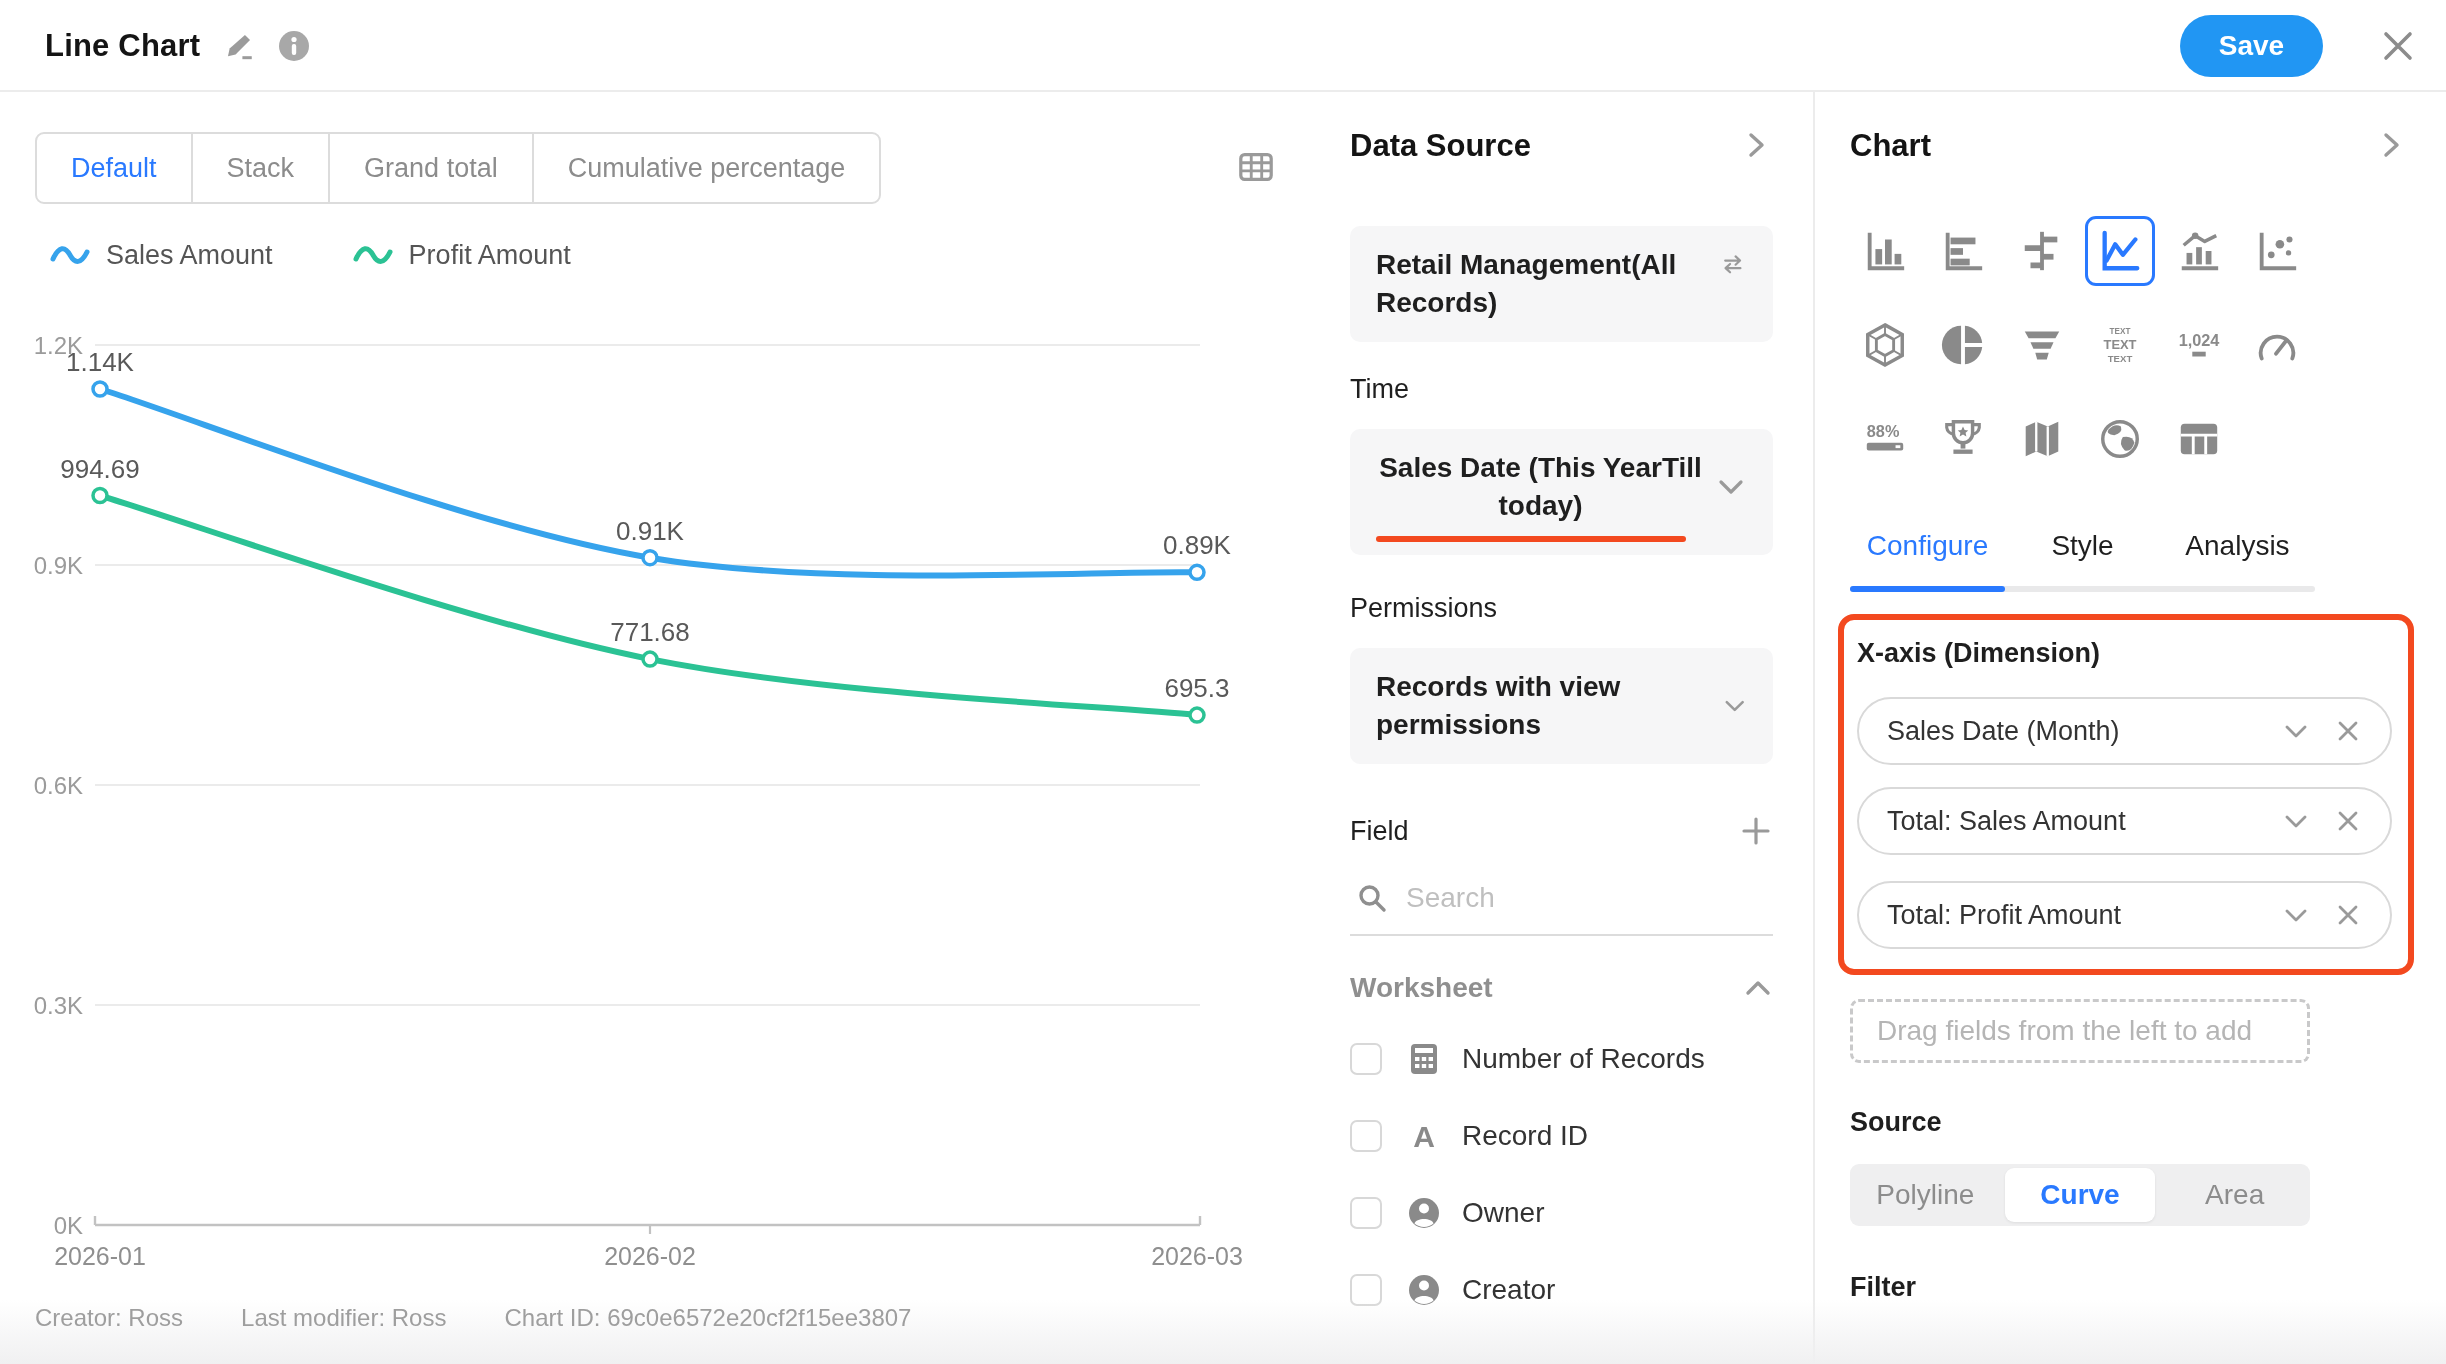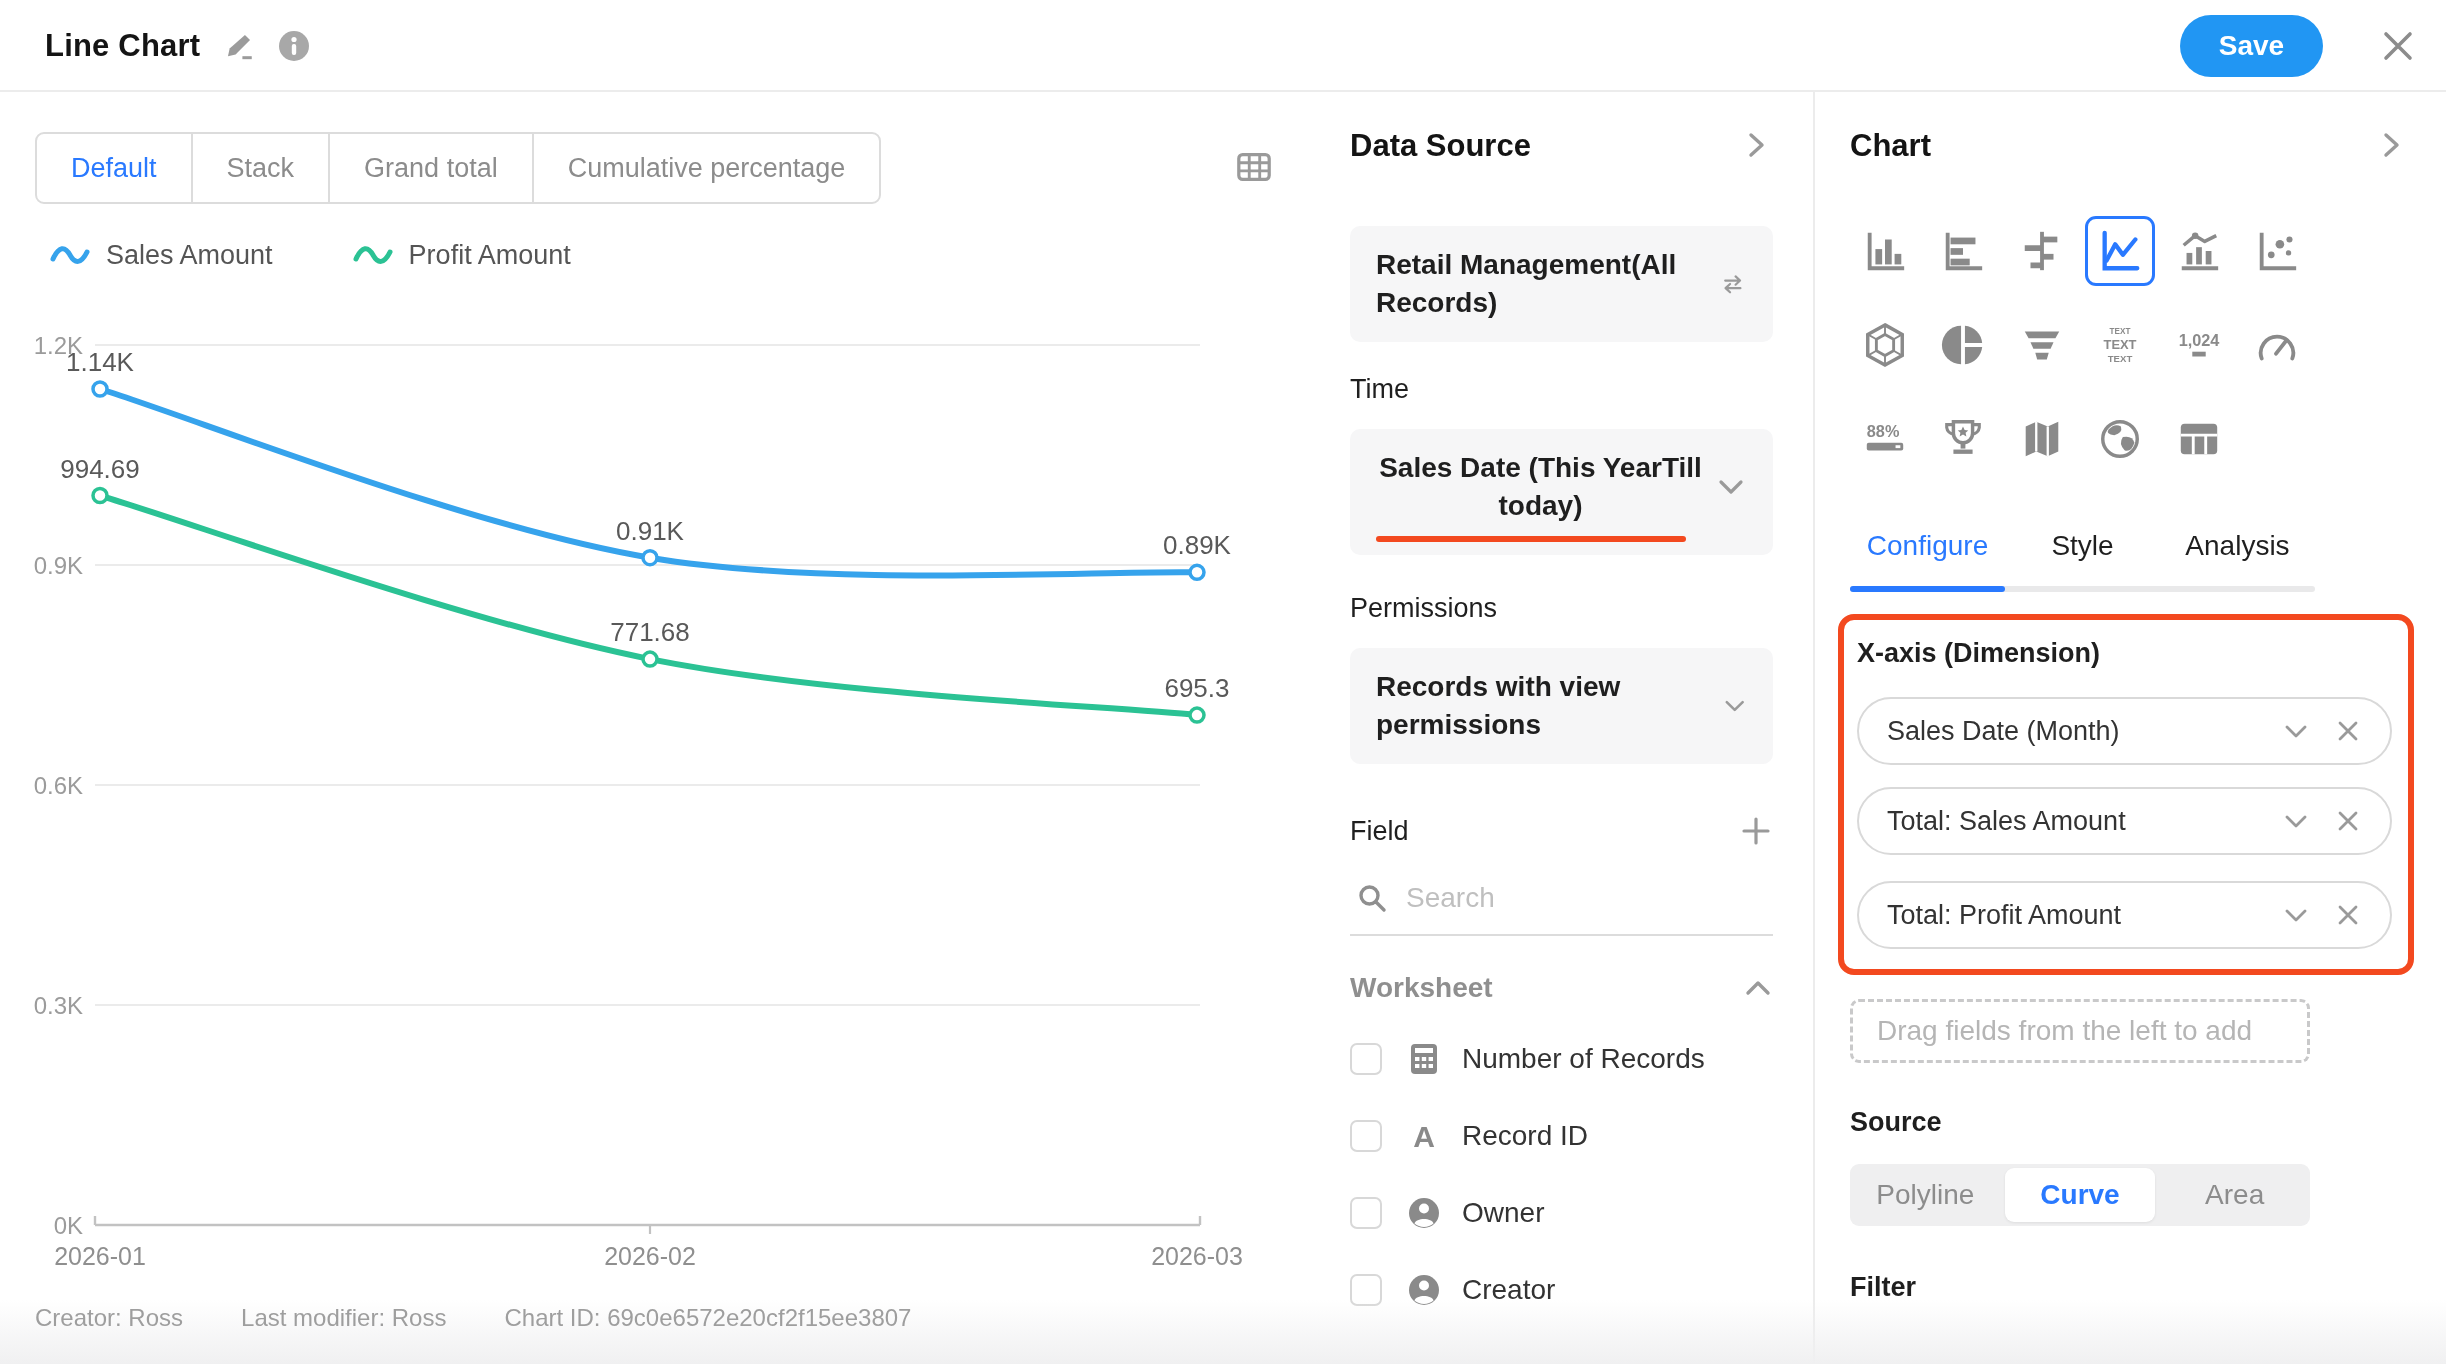--- a/index.html
+++ b/index.html
@@ -11,21 +11,21 @@
             border-bottom:2px solid #ECECEC; z-index:10; }
   .title-wrap { position:absolute; left:45px; top:0; height:92px; display:flex; align-items:center; gap:22px; }
   .page-title { font-size:31px; font-weight:bold; color:#141414; letter-spacing:.2px; }
   .save-btn { position:absolute; right:123px; top:15px; width:143px; height:62px; border:none;
               border-radius:31px; background:#2196F3; color:#fff; font-size:28px; font-weight:bold;
               font-family:inherit; cursor:pointer; }
   .close-btn { position:absolute; right:28px; top:26px; width:40px; height:40px; background:none; border:none; cursor:pointer; }
 
   
   .chart-panel  { position:absolute; left:0; top:92px; width:1426px; height:1272px; background:#fff;
-                  border-right:5px solid #c4b5fd; }
+                  border-right:3px solid #c4b5fd; }
   .data-panel   { position:absolute; left:1322px; top:92px; width:493px; height:1272px; background:#fff;
                   border-right:2px solid #ECECEC; padding:36px 40px 0 28px; }
   .config-panel { position:absolute; left:1817px; top:92px; width:629px; height:1272px; background:#fff;
                   padding:36px 38px 0 33px; }
 
   
   .view-tabs { position:absolute; left:35px; top:40px; height:72px; display:flex; align-items:stretch;
                border:2px solid #DCDCDC; border-radius:9px; background:#fff; overflow:hidden; }
   .view-tab { display:flex; align-items:center; justify-content:center; font-size:27px; color:#8C8C8C;
               padding:0 34px; border-right:2px solid #DCDCDC; cursor:pointer; white-space:nowrap; }
@@ -47,21 +47,21 @@
   .bottom-fade { position:absolute; left:0; bottom:0; width:2446px; height:64px; z-index:6; pointer-events:none;
                  background:linear-gradient(180deg, rgba(241,241,242,0) 0%, #F0F0F1 100%); }
 
   
   .panel-header { display:flex; align-items:center; justify-content:space-between; }
   .panel-title { font-size:31px; font-weight:bold; color:#141414; }
   .chev-btn { background:none; border:none; cursor:pointer; width:34px; height:34px; padding:0; }
 
   .card { background:#F6F6F7; border-radius:10px; padding:20px 26px; position:relative; }
   .card-text { font-size:28px; font-weight:bold; color:#1f1f1f; line-height:38px; }
-  .source-card { margin-top:62px; display:flex; align-items:center; justify-content:space-between; gap:14px; }
+  .source-card { margin-top:62px; display:flex; justify-content:space-between; gap:14px; }
   .section-label { font-size:27px; font-weight:normal; color:#1f1f1f; }
   .lbl-time { margin-top:32px; } .lbl-perm { margin-top:38px; }
   .time-card { margin-top:24px; padding-bottom:30px; }
   .time-card .card-text { text-align:center; }
   .time-underline { position:absolute; left:26px; bottom:13px; width:310px; height:6px; background:#F3491F; border-radius:3px; }
   .perm-card { margin-top:24px; display:flex; align-items:center; justify-content:space-between; gap:14px; }
   .field-row { margin-top:50px; display:flex; align-items:center; justify-content:space-between; }
   .search-row { margin-top:26px; display:flex; align-items:center; gap:18px; padding:8px 4px 20px 6px;
                 border-bottom:2px solid #DCDCDC; }
   .search-input { border:none; outline:none; font-size:28px; color:#333; width:300px; font-family:inherit; }

